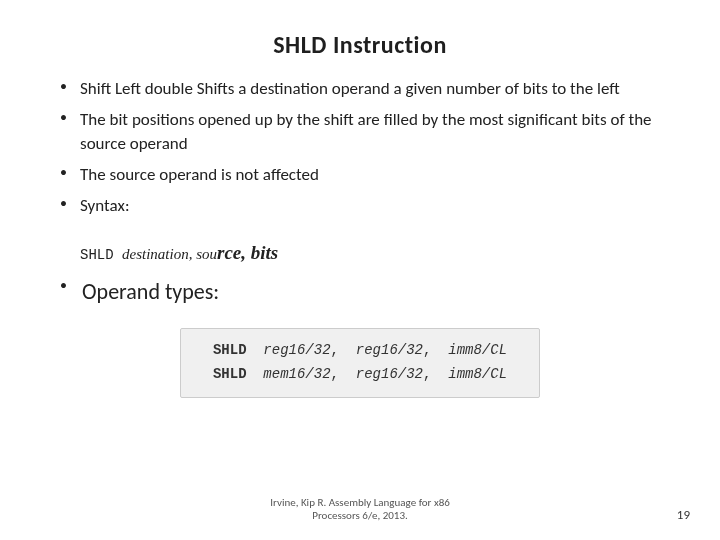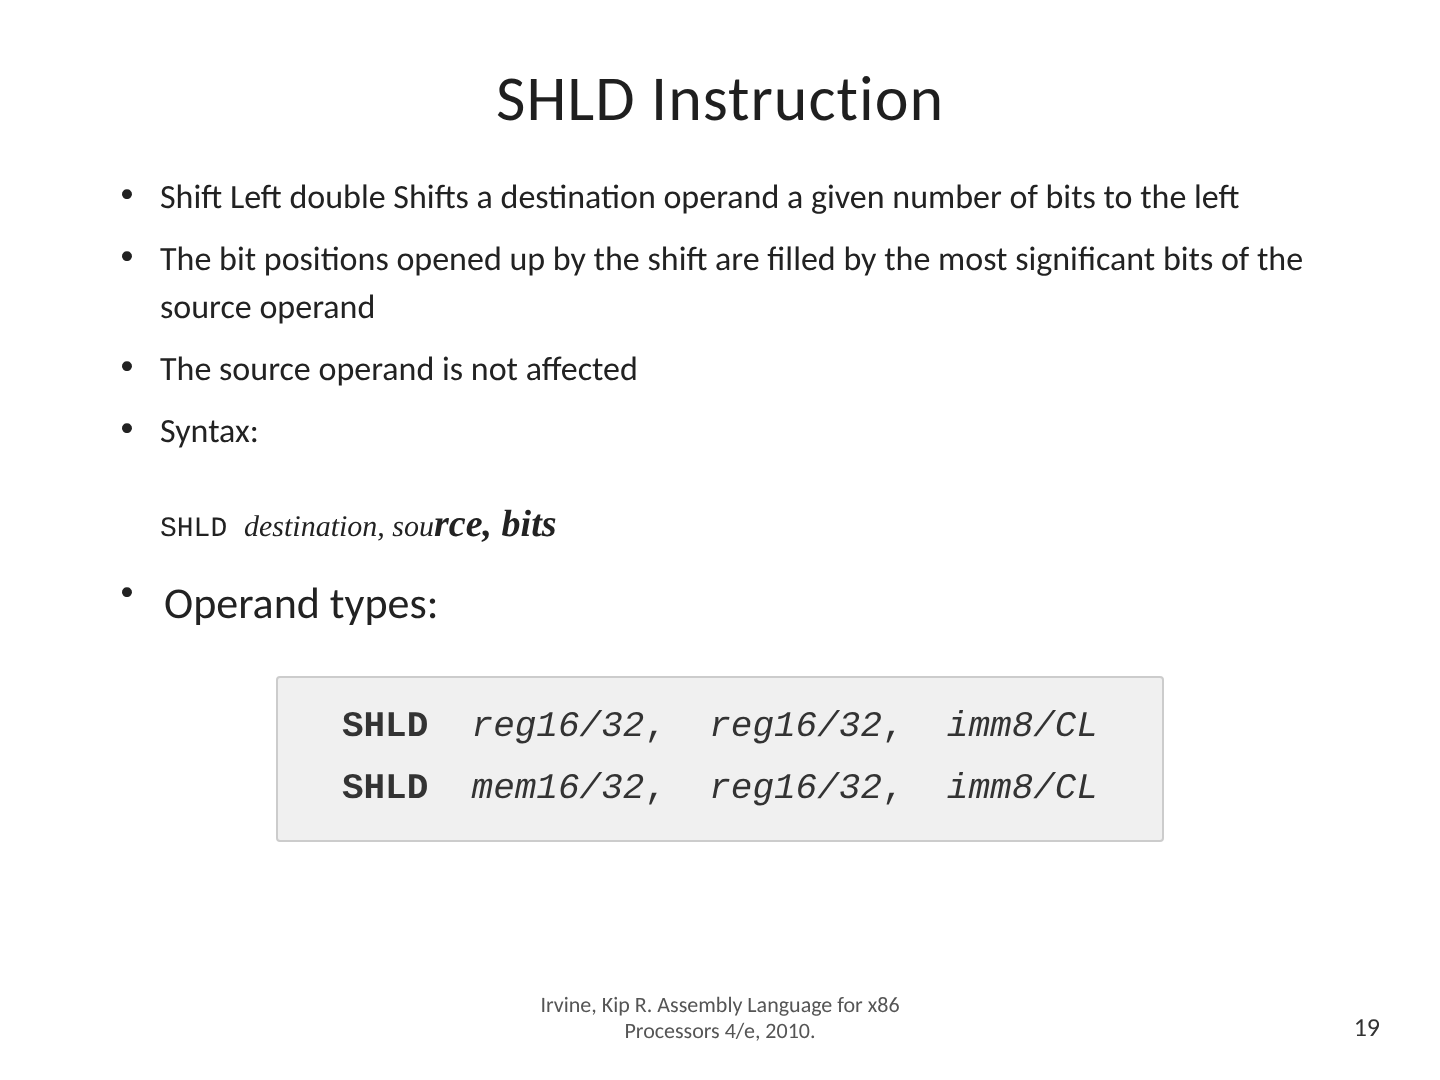--- a/index.html
+++ b/index.html
@@ -16,22 +16,22 @@
     .slide {
       width: 720px;
       height: 540px;
       padding: 30px 50px 30px 50px;
       display: flex;
       flex-direction: column;
     }
 
     .title {
       text-align: center;
-      font-size: 32px;
-      font-weight: normal;
+      font-size: 24px;
+      font-weight: bold;
       color: #1f1f1f;
       margin-bottom: 18px;
       letter-spacing: 0.5px;
     }
 
     .bullets {
       list-style: none;
       padding: 0;
       margin: 0 0 10px 10px;
     }
@@ -78,21 +78,21 @@
     }
 
     .code-box {
       background: #f0f0f0;
       border: 1px solid #ccc;
       border-radius: 2px;
       padding: 10px 32px;
       margin: 0 auto;
       display: inline-block;
       font-family: 'Courier New', monospace;
-      font-size: 18px;
+      font-size: 14px;
       color: #333;
       line-height: 1.7;
       align-self: center;
     }
 
     .code-box .kw {
       font-weight: bold;
     }
 
     .footer {
@@ -156,16 +156,16 @@
     <div class="code-box">
       <div><span class="kw">SHLD</span>&nbsp; <em>reg16/32</em>,&nbsp; <em>reg16/32</em>,&nbsp; <em>imm8/CL</em></div>
       <div><span class="kw">SHLD</span>&nbsp; <em>mem16/32</em>,&nbsp; <em>reg16/32</em>,&nbsp; <em>imm8/CL</em></div>
     </div>
   </div>
 
 </div>
 
 <div class="footer">
   <div>Irvine, Kip R. Assembly Language for x86</div>
-  <div>Processors 4/e, 2010.</div>
+  <div>Processors 6/e, 2013.</div>
 </div>
 
 <div class="page-num">19</div>
 
 </body></html>

